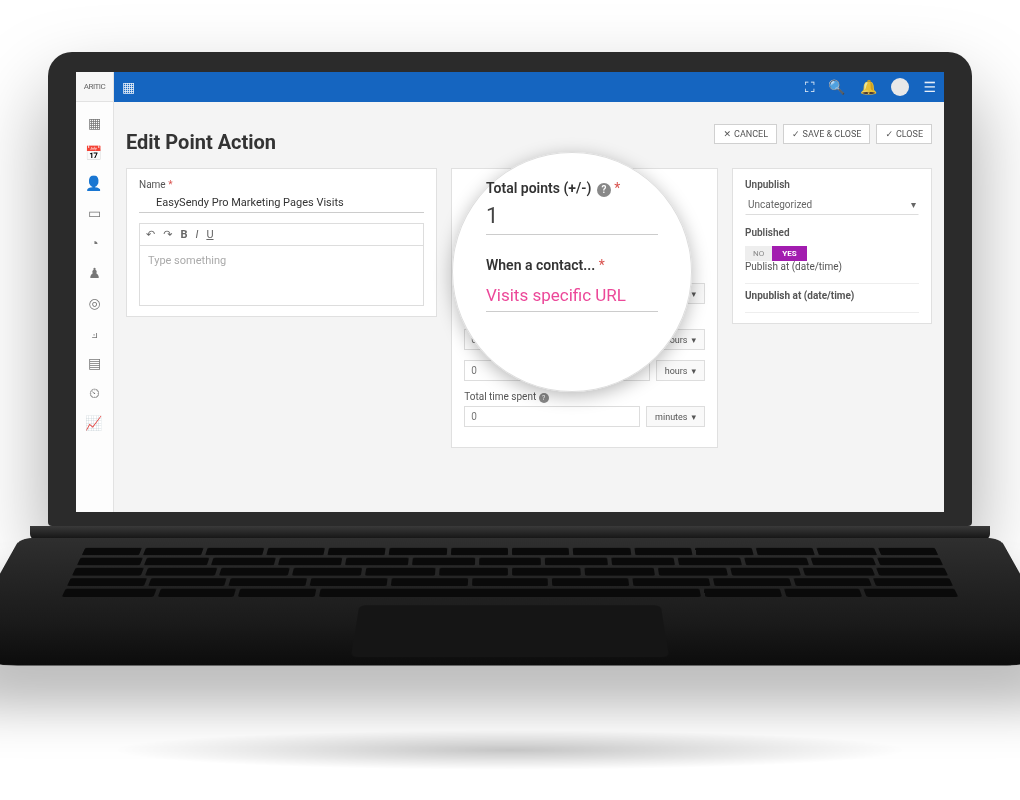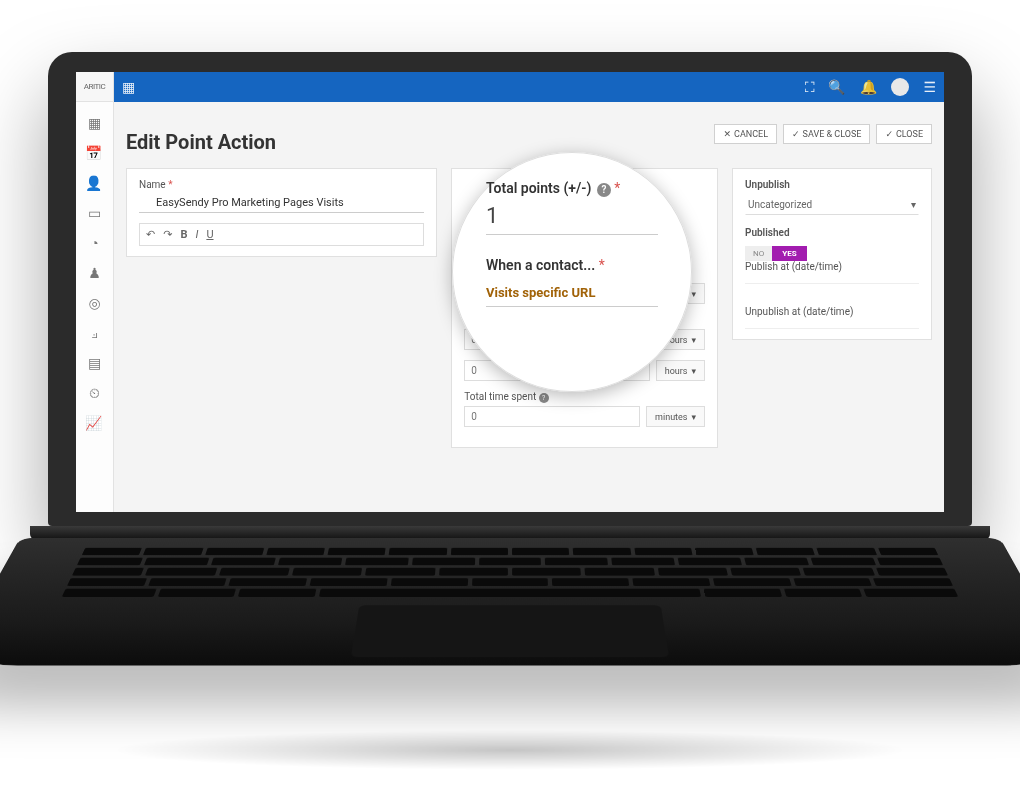--- a/index.html
+++ b/index.html
@@ -120,21 +120,21 @@
   border-radius: 50%;
   background:#fff;
   box-shadow: 0 4px 18px rgba(0,0,0,0.28), inset 0 0 0 1px #ddd;
   padding: 28px 34px;
   z-index: 50;
 }
 .mag-label { font-size: 14px; color:#333; font-weight:600; margin-bottom:6px;}
 .mag-label .req { color:#d9534f; font-weight:400;}
 .mag-label .help { display:inline-block; width:14px; height:14px; border-radius:50%; background:#888; color:#fff; font-size:10px; text-align:center; line-height:14px; margin-left:2px;}
 .mag-value-big { font-size: 22px; color:#444; border-bottom:1px solid #ccc; padding-bottom:6px; margin-bottom:22px;}
-.mag-select { font-size:13px; color:#a16207; padding:6px 0; display:flex; justify-content:space-between; align-items:center; border-bottom:1px solid #ccc;font-weight:bold;}
+.mag-select { font-size:17px; color:#ec4899; padding:6px 0; display:flex; justify-content:space-between; align-items:center; border-bottom:1px solid #ccc;}
 
 
 .base {
   display:flex;
   flex-direction:column;
   align-items:center;
 }
 .hinge { width: 960px; height: 14px; background: linear-gradient(#3a3a3a,#111); border-radius: 0 0 6px 6px;}
 .keyboard-deck {
   width: 980px;
@@ -229,20 +229,21 @@
               <div class="panel">
                 <div class="fld-label"><span>Name</span> <span class="req">*</span></div>
                 <input class="input-line" value="EasySendy Pro Marketing Pages Visits" style="">
                 <div class="rte-toolbar">
                   <span>↶</span>
                   <span>↷</span>
                   <span style="font-weight:bold">B</span>
                   <span style="font-style:italic">I</span>
                   <span style="text-decoration:underline">U</span>
                 </div>
+                <div class="rte-body">Type something</div>
               </div>
             </div>
 
             <div class="form-mid">
               <div class="panel" style="padding-top:100px">
 
                 <div class="fld-label"><span>Returns ..</span></div>
                 <div class="unit-row">
                   <input class="unit-input" value="0" style="">
                   <div class="unit-select"><span>hours</span> ▾</div>
@@ -277,21 +278,21 @@
 
                 <div class="right-label" style="margin-top:12px">Published</div>
                 <div class="toggle">
                   <div class="no">NO</div>
                   <div class="yes">YES</div>
                 </div>
 
                 <div class="right-label" style="font-weight:400">Publish at (date/time)</div>
                 <div style="border-bottom:1px solid #eee;height:8px"></div>
 
-                <div class="right-label" style="margin-top:22px;font-weight:400">Unpublish at (date/time)</div>
+                <div class="right-label" style="margin-top:6px;font-weight:700">Unpublish at (date/time)</div>
                 <div style="border-bottom:1px solid #eee;height:8px"></div>
               </div>
             </div>
           </div>
 
           <div class="magnifier">
             <div class="mag-label"><span>Total points (+/-)</span> <span class="help">?</span> <span class="req">*</span></div>
             <div class="mag-value-big">1</div>
             <div class="mag-label"><span>When a contact...</span> <span class="req">*</span></div>
             <div class="mag-select">

